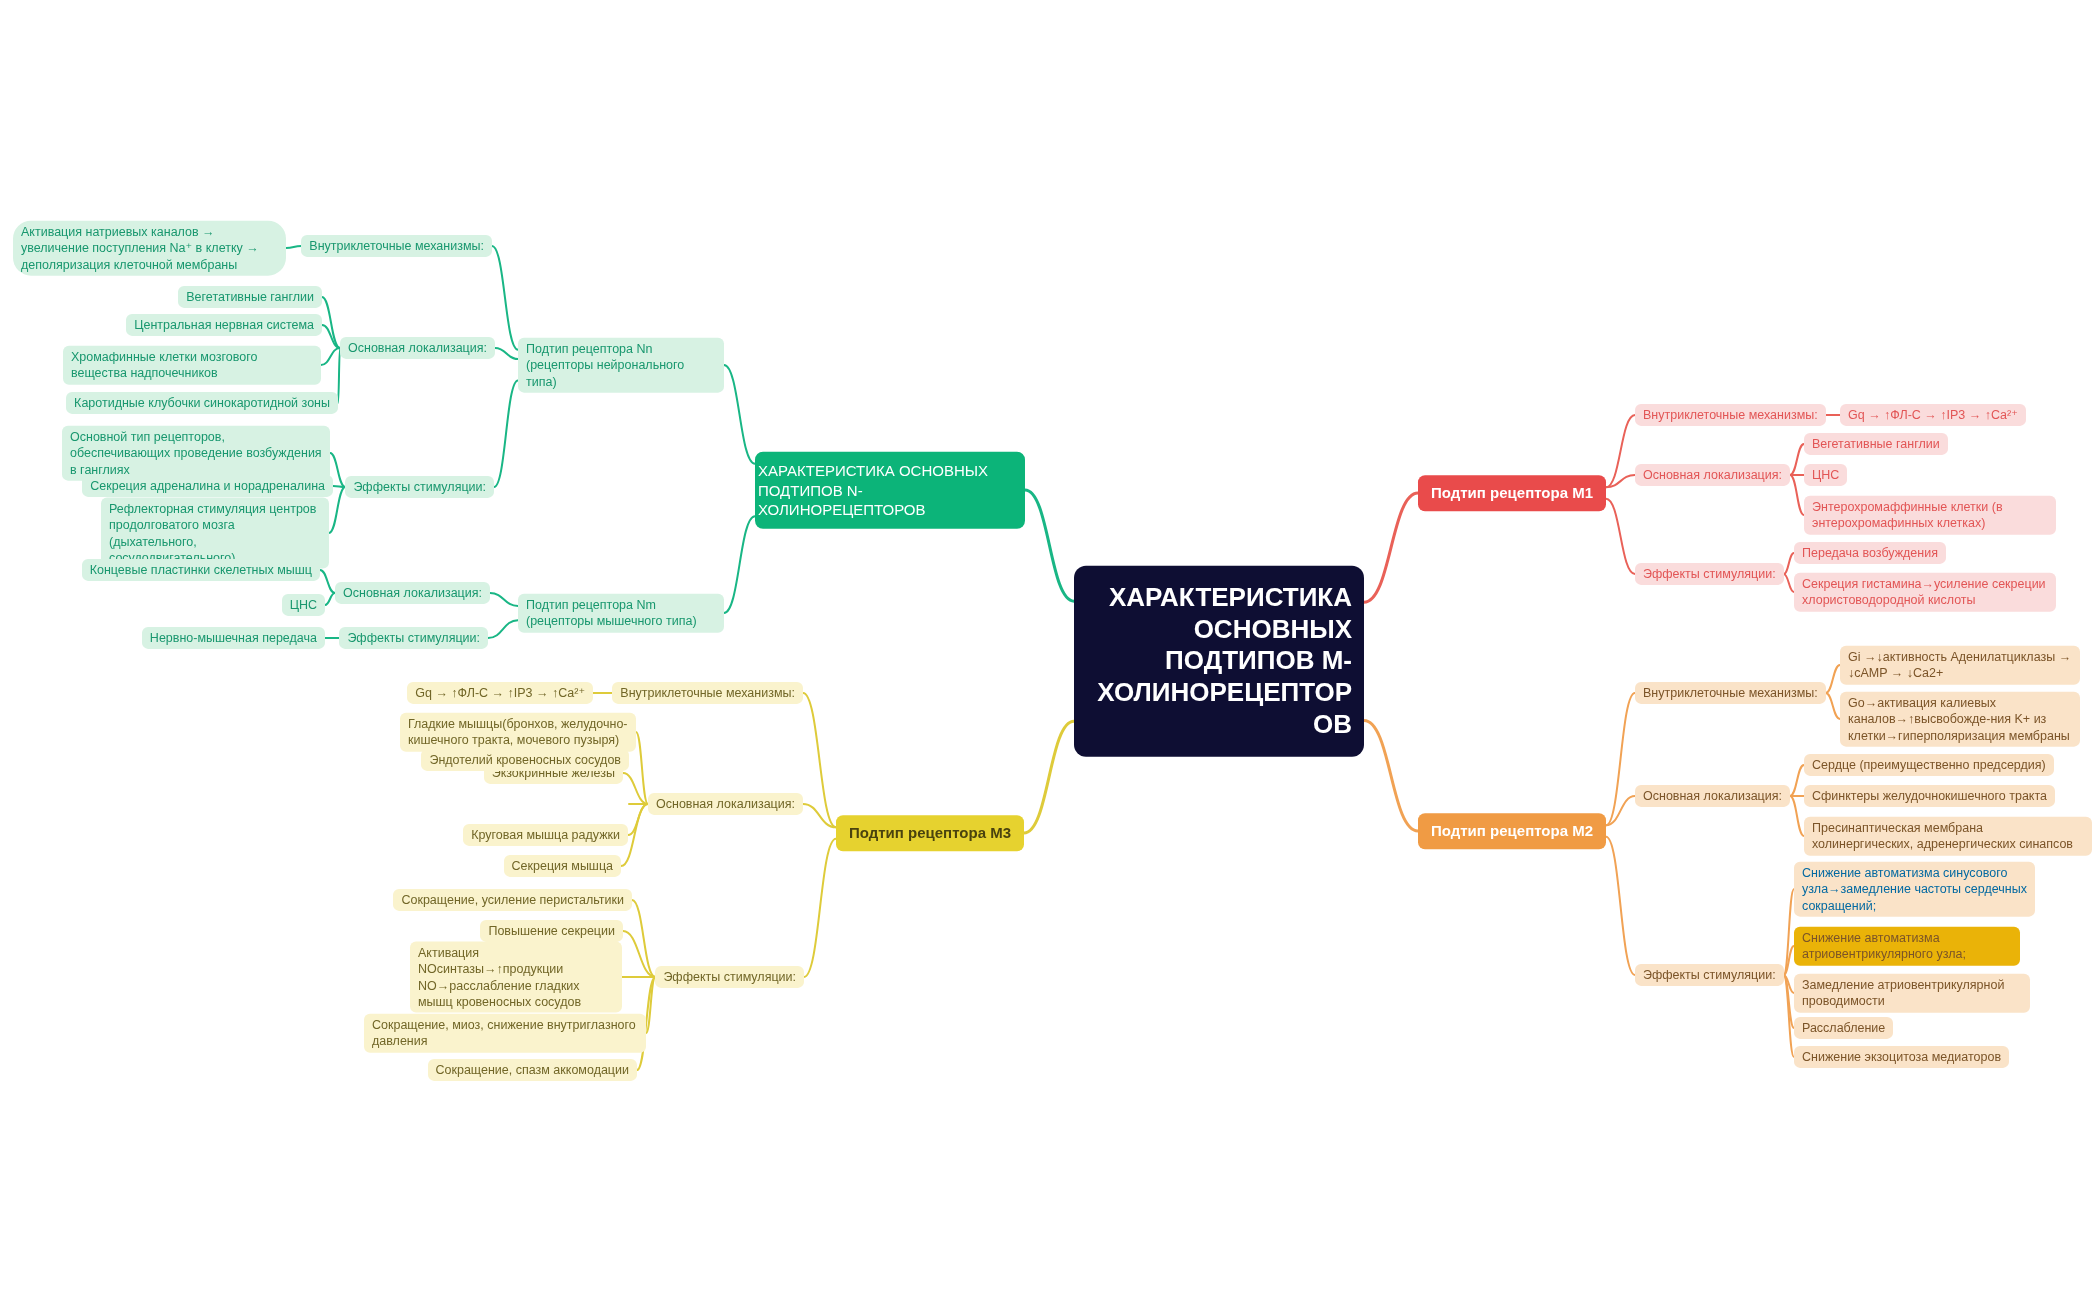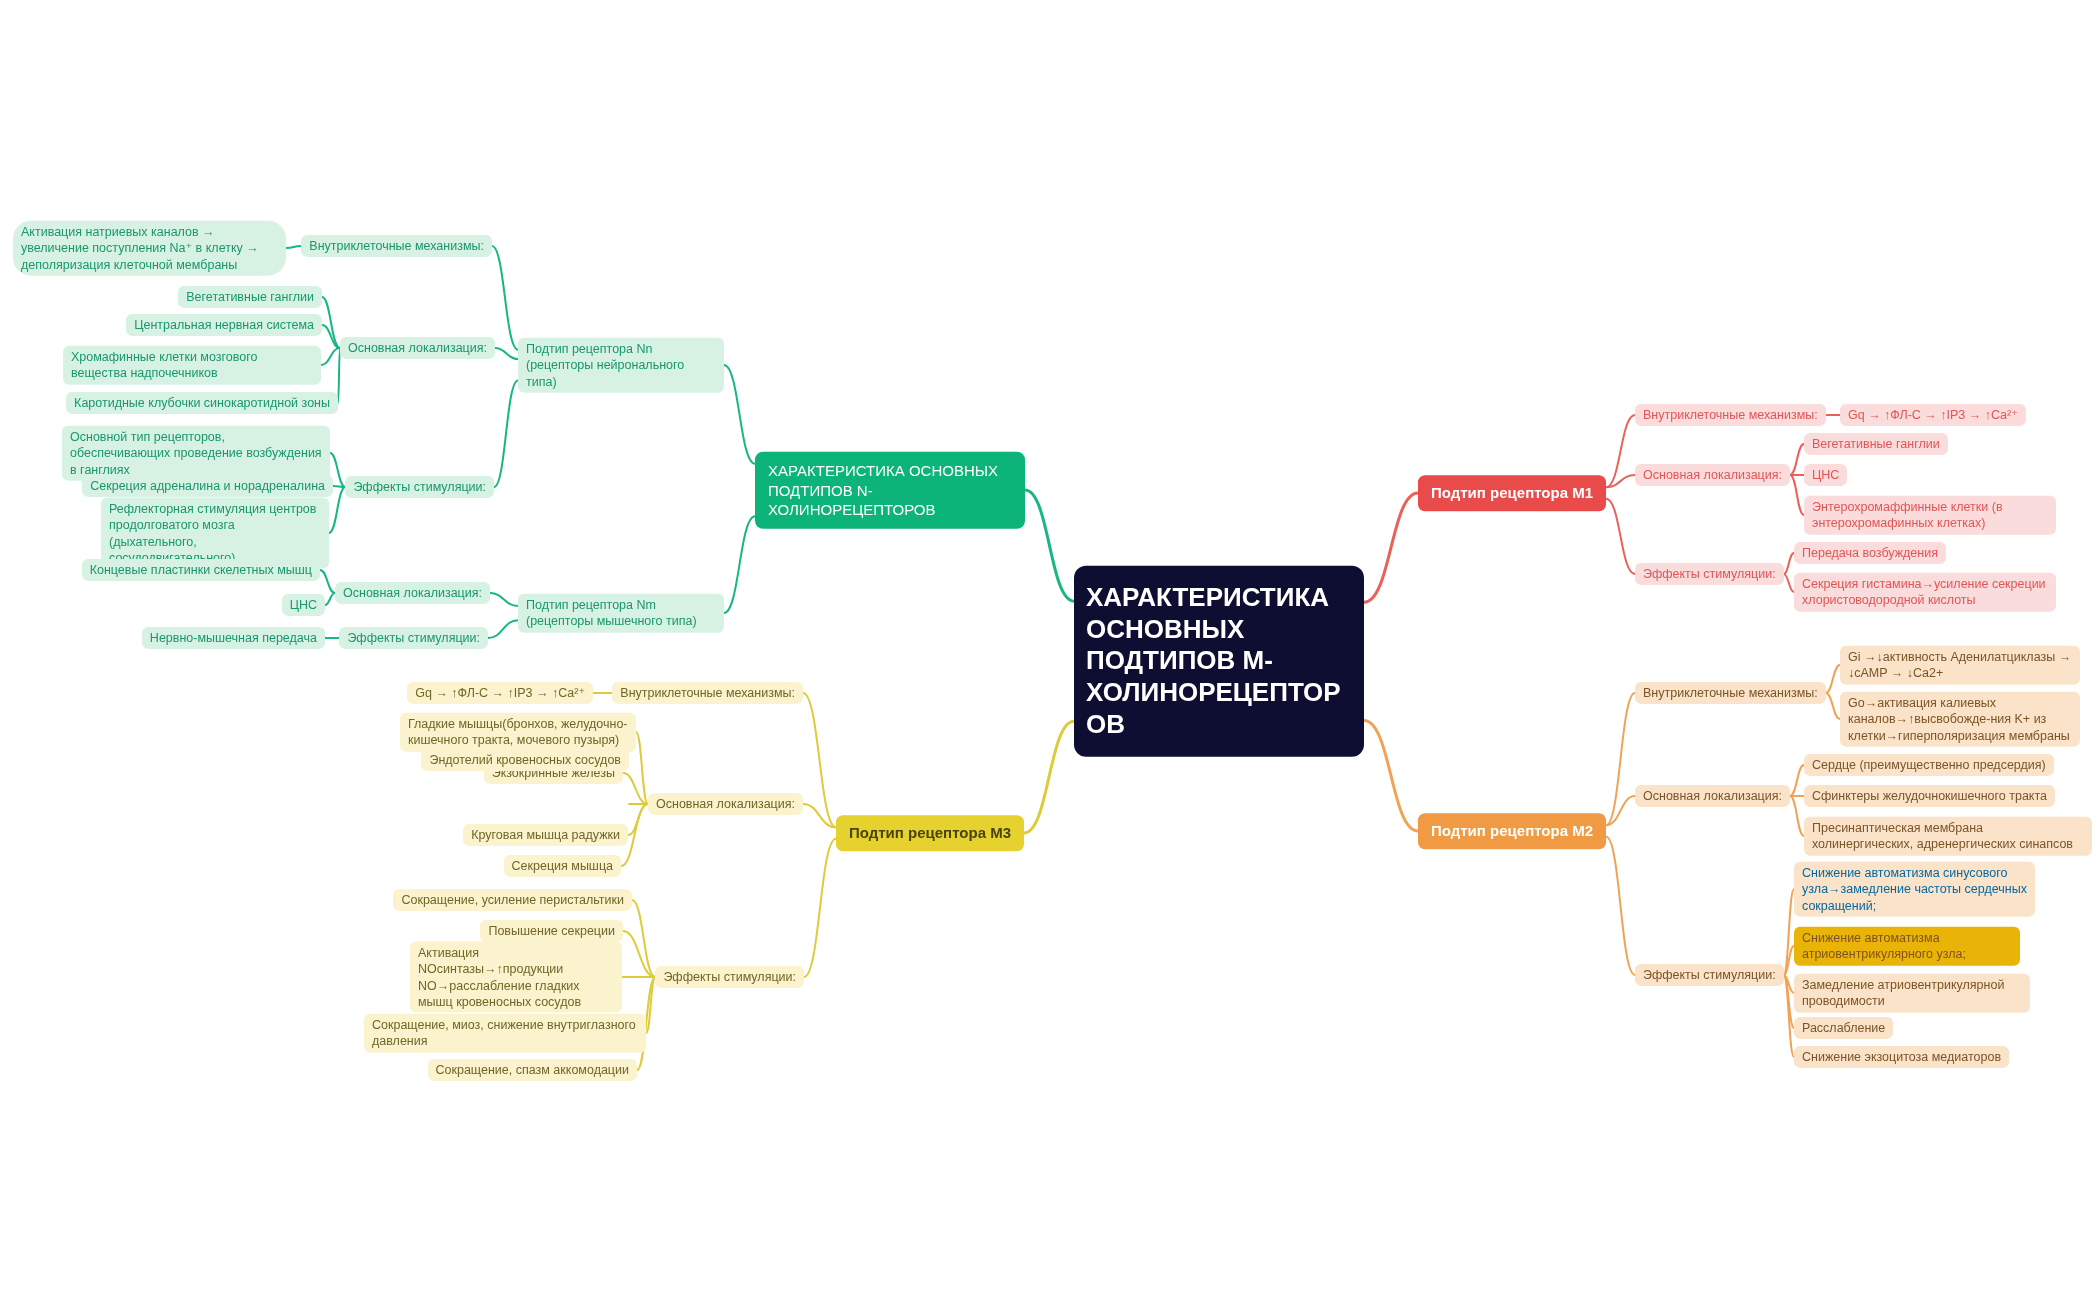--- a/index.html
+++ b/index.html
@@ -19,28 +19,28 @@
   .k-main{
     font-size:15px;
     font-weight:700;
     padding:8px 13px;
     border-radius:7px;
     line-height:1.3;
   }
   .k-mainwide{
     font-size:15px;
     font-weight:500;
-    padding:9px 13px;
+    padding:9px 3px;
     border-radius:8px;
     line-height:1.3;
   }
   .k-center{
     font-size:26px;
     font-weight:700;
-    text-align:left;
+    text-align:right;
     padding:16px 12px;
     border-radius:12px;
     line-height:1.22;
     word-break:break-word;
     transform:translate(-50%,-50%);
   }
 </style>
 </head>
 <body>
 

